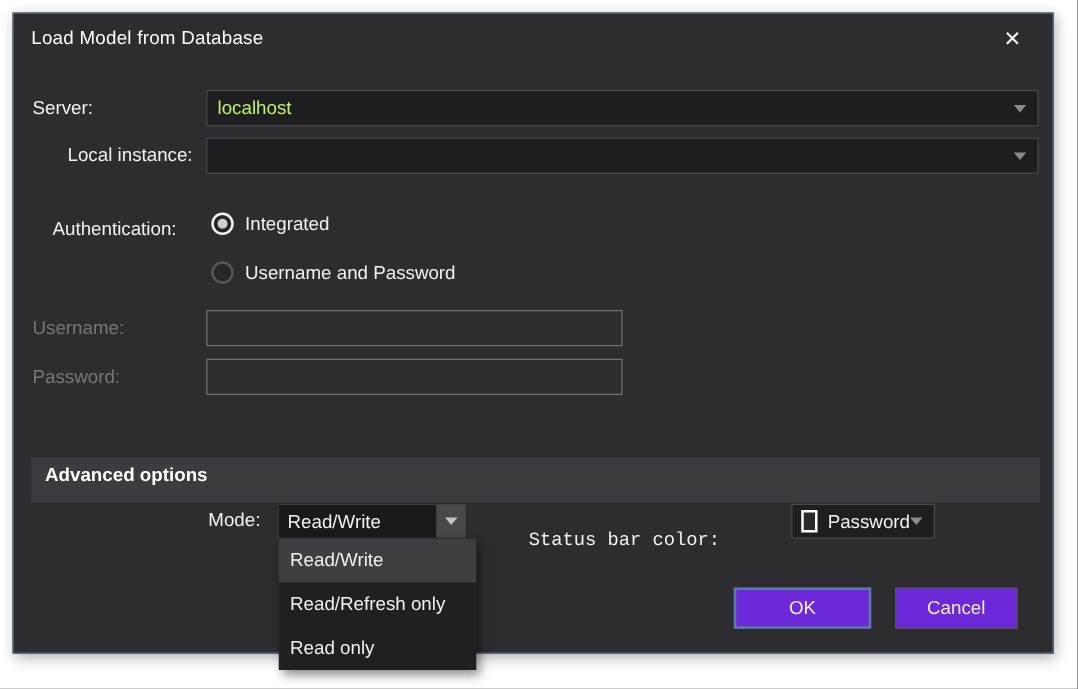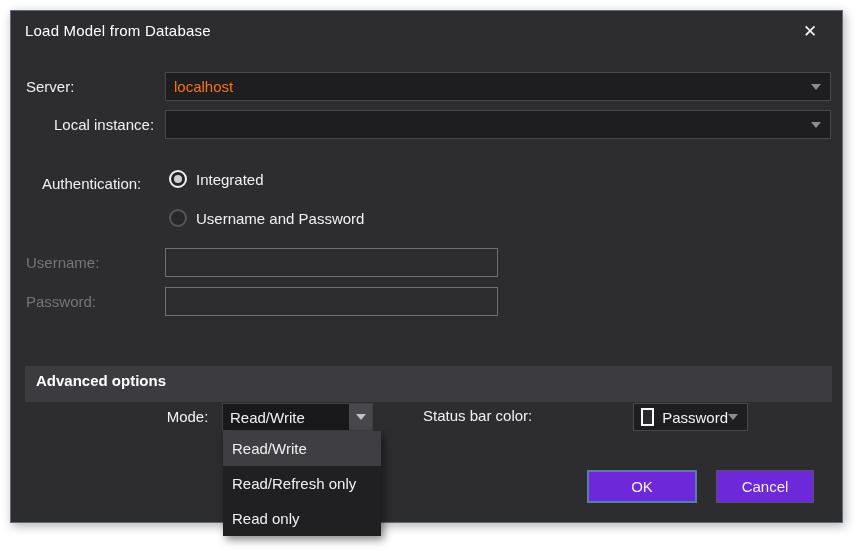--- a/index.html
+++ b/index.html
@@ -3,21 +3,21 @@
 <meta charset="utf-8">
 <style>
   html,body{margin:0;padding:0;}
   body{width:862px;height:551px;background:#ffffff;font-family:"Liberation Sans",sans-serif;position:relative;overflow:hidden;}
   .dialog{position:absolute;left:10px;top:10px;width:831px;height:511px;background:#2d2d30;border:1px solid #5e6c88;box-shadow:2px 3px 10px rgba(0,0,0,0.30);}
   .title{position:absolute;left:14px;top:11px;font-size:15px;color:#ffffff;letter-spacing:.2px;}
   .close{position:absolute;left:785px;top:8px;width:28px;height:26px;color:#f1f1f1;font-size:17px;text-align:center;line-height:26px;cursor:default;}
   .lbl{position:absolute;font-size:15px;color:#f1f1f1;line-height:29px;white-space:nowrap;}
   .lbl.dis{color:#75757a;}
   .combo{position:absolute;height:29px;background:#1e1e20;border:1px solid #48484d;box-sizing:border-box;display:flex;align-items:center;}
-  .combo .val{flex:1;padding-left:8px;font-size:15px;color:#f97316;white-space:nowrap;overflow:hidden;}
+  .combo .val{flex:1;padding-left:8px;font-size:15px;color:#bef264;white-space:nowrap;overflow:hidden;}
   .tri{width:0;height:0;border-left:5px solid transparent;border-right:5px solid transparent;border-top:6px solid #8b8b90;margin-right:9px;}
   .field{position:absolute;height:29px;width:333px;background:#2d2d30;border:1px solid #6f6f74;box-sizing:border-box;color:#f1f1f1;font-size:15px;padding:0 6px;outline:none;font-family:inherit;}
   .radiorow{position:absolute;left:158px;display:flex;align-items:flex-end;height:28px;gap:9px;}
   .radio{width:18px;height:18px;border-radius:50%;box-sizing:border-box;display:flex;align-items:center;justify-content:center;}
   .radio.sel{border:2px solid #f1f1f1;background:#26262a;}
   .radio.sel .dot{width:8px;height:8px;border-radius:50%;background:#cfcfd3;}
   .radio.unsel{border:2px solid #55555b;background:#27272b;}
   .radiolbl{font-size:15px;color:#f1f1f1;}
   .advbar{position:absolute;left:14px;top:355px;width:807px;height:36px;background:#3c3c40;color:#ffffff;font-size:15px;font-weight:bold;line-height:29px;padding-left:11px;box-sizing:border-box;}
   .modecombo{position:absolute;left:211px;top:392px;width:151px;height:28px;background:#19191b;border:1px solid #3f3f44;box-sizing:border-box;display:flex;align-items:stretch;}
@@ -74,21 +74,21 @@
   <div class="advbar">Advanced options</div>
 
   <div class="lbl" style="left:150px;top:392px;width:53px;text-align:center;line-height:28px;">Mode:</div>
   <div class="modecombo">
     <div class="val">Read/Write</div>
     <div class="arrowbtn">
         <div class="tri"></div>
       </div>
   </div>
 
-  <div class="lbl" style="left:412px;top:391px;line-height:28px;">Status bar color:</div>
+  <div class="lbl" style="left:412px;top:408px;line-height:28px;font-family:Liberation Mono, monospace;">Status bar color:</div>
   <div class="statuscombo">
     <div class="swatch"></div>
     <div class="val">Password</div>
     <div class="tri"></div>
   </div>
 
   <div class="popup">
     <div class="item hl">Read/Write</div>
     <div class="item">Read/Refresh only</div>
     <div class="item">Read only</div>

